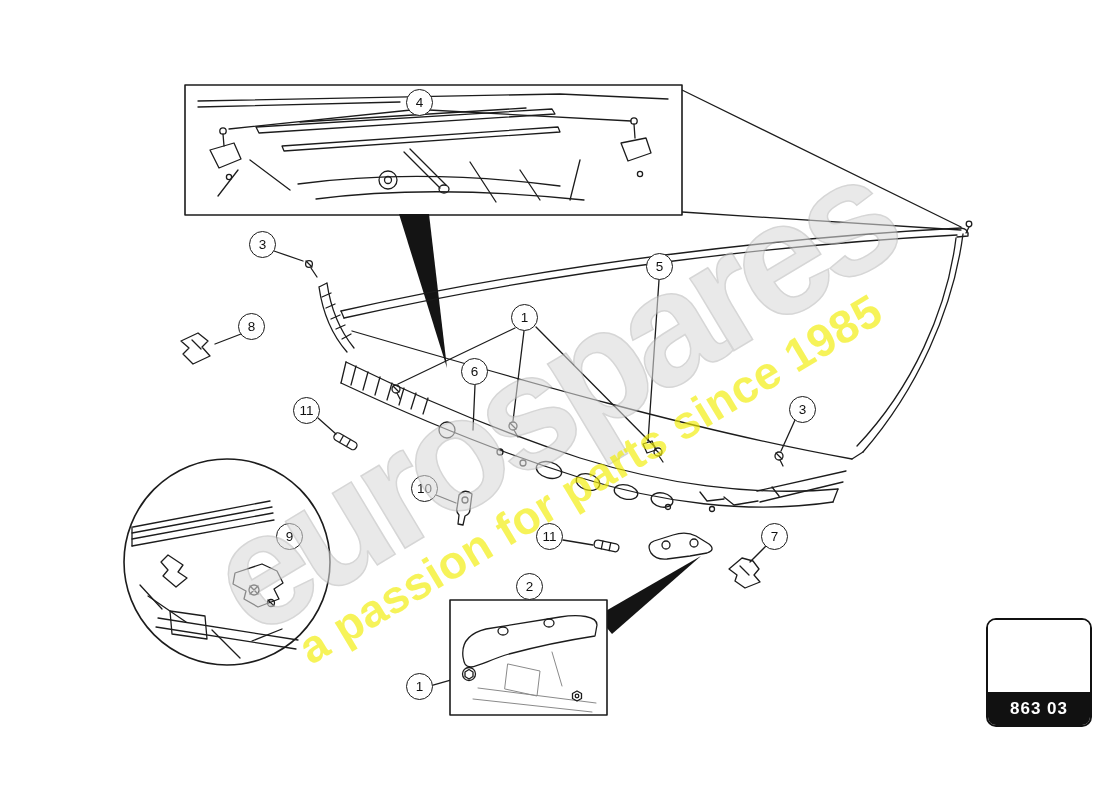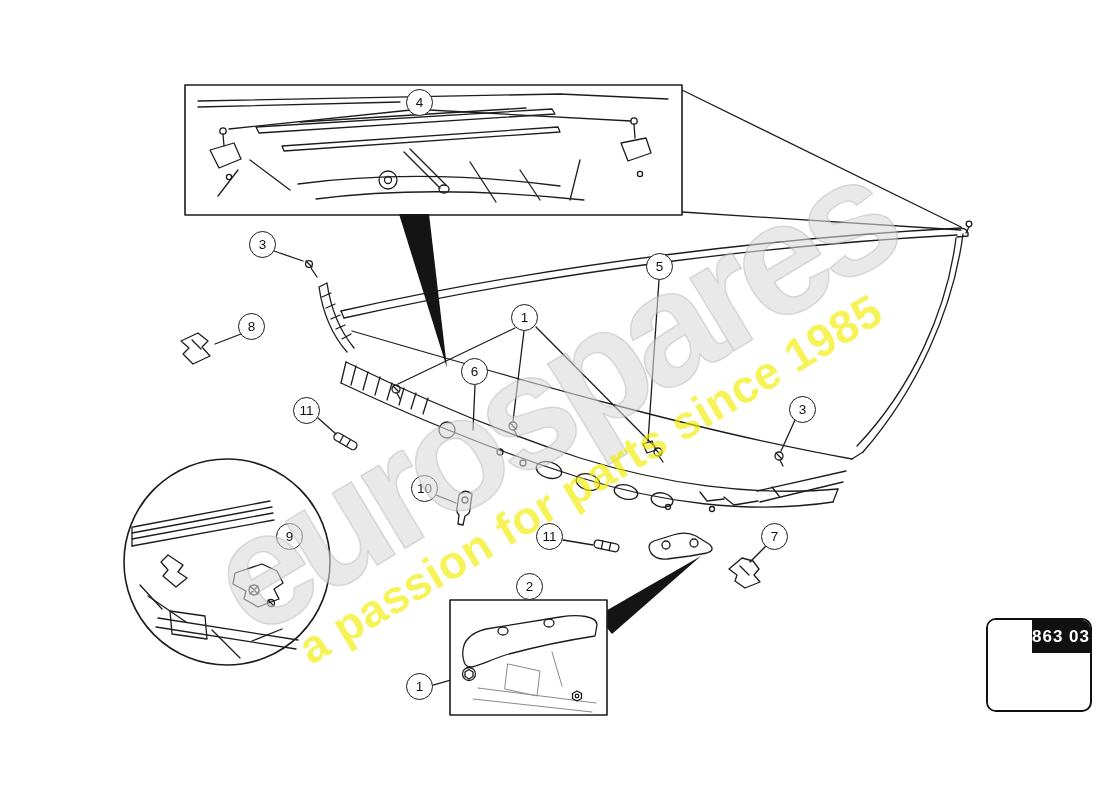--- a/index.html
+++ b/index.html
@@ -16,22 +16,22 @@
   .wm{position:absolute;pointer-events:none;text-align:center;white-space:nowrap;z-index:5;font-weight:700;}
   .wm-main{
     left:40px;top:305px;width:1020px;font-size:160px;letter-spacing:-0.065em;
     color:#dadada;-webkit-text-stroke:1.5px #b9b9b9;opacity:.58;transform:rotate(-31deg);
   }
   .wm-sub{
     left:150px;top:452px;width:880px;font-size:46px;letter-spacing:0.01em;
     color:#f2ee04;opacity:.66;transform:rotate(-31deg);
   }
   .code-box{
-    position:absolute;left:986px;top:618px;width:106px;height:94px;border:2.5px solid #111;
-    border-radius:10px;background:#fff;overflow:hidden;display:flex;flex-direction:row;z-index:3;
+    position:absolute;left:986px;top:618px;width:106px;height:109px;border:2.5px solid #111;
+    border-radius:10px;background:#fff;overflow:hidden;display:flex;flex-direction:column;z-index:3;
     box-sizing:border-box;
   }
   .code-box .spacer{flex:1;background:#fff;}
   .code-box .band{
     height:33px;background:#111;color:#fff;display:flex;align-items:center;justify-content:center;
     font-size:17px;font-weight:700;letter-spacing:1px;
   }
 </style>
 </head>
 <body>

